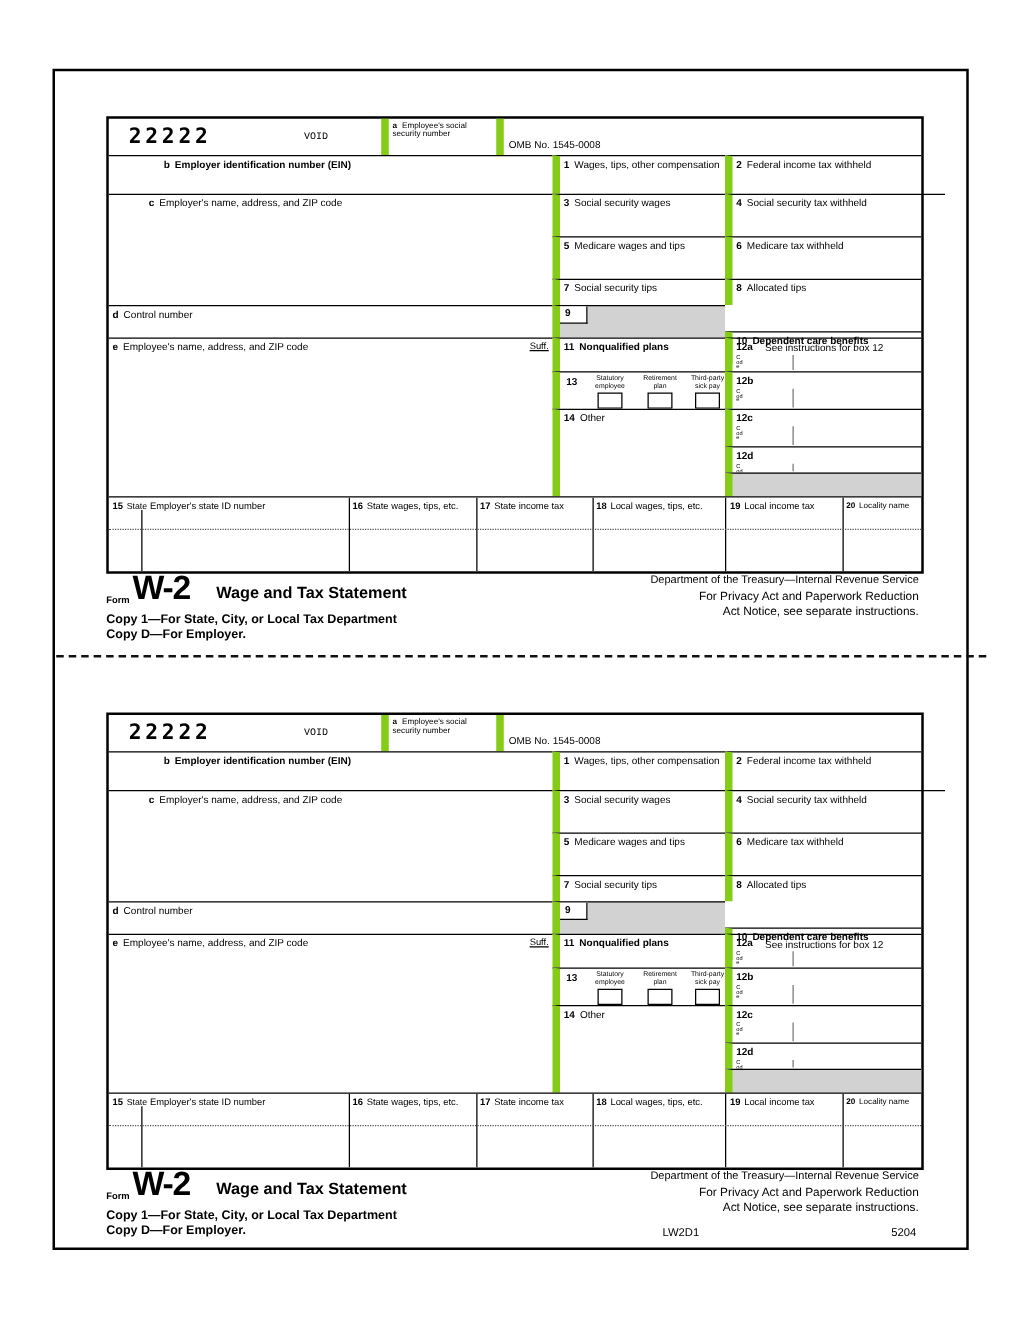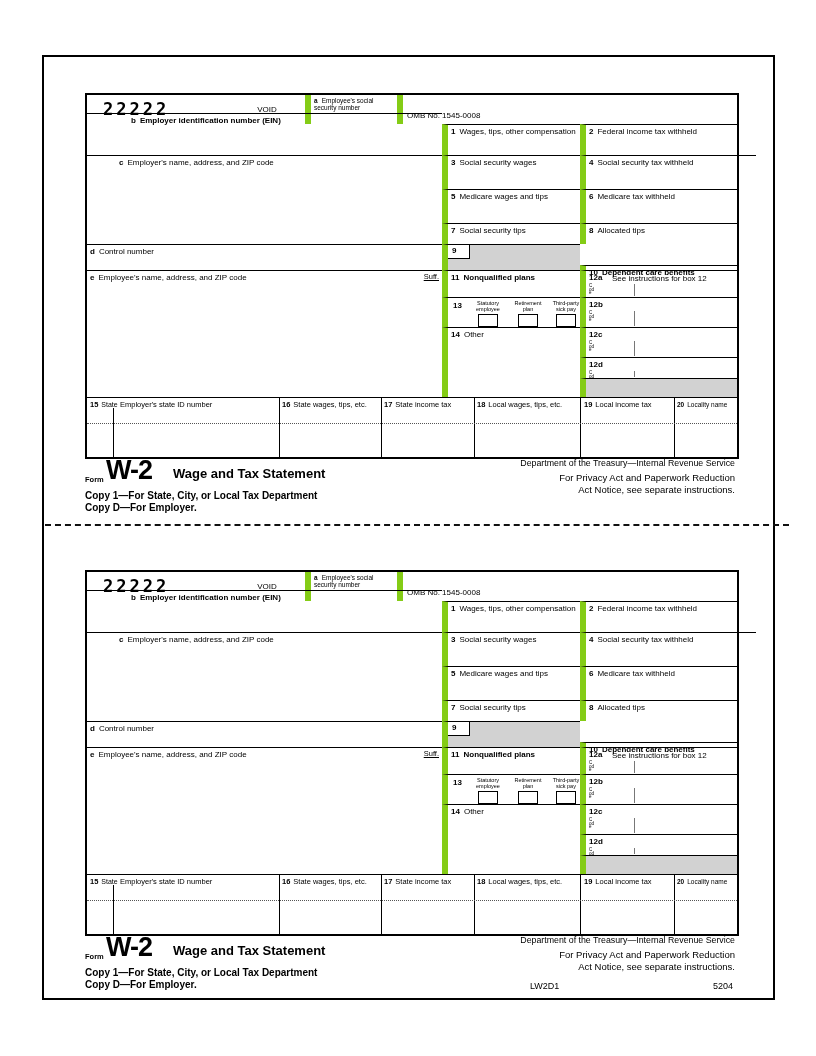--- a/index.html
+++ b/index.html
@@ -11,26 +11,26 @@
   
   .w2{position:absolute;left:85px;width:650px;height:362px;border:2px solid #000;box-sizing:content-box;background:#fff;}
   .w2.copy1{top:93px}.w2.copy2{top:570px}
   .cell{position:absolute;box-sizing:border-box;padding:2px 3px;font-size:8px;line-height:1.15;overflow:hidden;gap:44px;}
   .bt{border-top:1px solid #000}.blft{border-left:6px solid #84cc16}
   .num{font-weight:bold;margin-right:4px;}
   .boldlbl{font-weight:bold;}
 
   .c-ctrl{left:0;top:0;width:218px;height:29px;padding:0;display:flex;align-items:center;}
   .code{font-family:"DejaVu Sans Mono",monospace;font-weight:bold;font-size:17px;letter-spacing:3px;margin-left:16px;}
-  .voidlbl{font-size:8px;margin-left:44px;}
+  .voidlbl{font-size:8px;margin-left:30px;font-family:Liberation Mono, monospace;}
   .chk{display:inline-block;width:13px;height:13px;border:1px solid #000;background:#fff;margin-left:6px;}
   .c-a{left:218;}
   .c-a{left:218px;top:0;width:92px;height:29px;font-size:6.5px;}
   .c-omb{left:310px;top:0;width:340px;height:29px;display:flex;align-items:flex-end;padding:2px 2px 4px 4px;}
-  .c-b{left:0;top:18px;width:355px;height:31px;padding-left:44px;}
+  .c-b{left:0;top:29px;width:355px;height:31px;padding-left:44px;}
   .c-1{left:355px;top:29px;width:138px;height:31px;}
   .c-2{left:493px;top:29px;width:157px;height:31px;}
   .c-c{left:0;top:60px;width:355px;height:89px;padding-left:32px;}
   .c-3{left:355px;top:60px;width:138px;height:34px;}
   .c-4{left:493px;top:60px;width:176px;height:34px;}
   .c-5{left:355px;top:94px;width:138px;height:34px;}
   .c-6{left:493px;top:94px;width:157px;height:34px;}
   .c-7{left:355px;top:128px;width:138px;height:21px;}
   .c-8{left:493px;top:128px;width:157px;height:21px;}
   .c-d{left:0;top:149px;width:355px;height:26px;}

